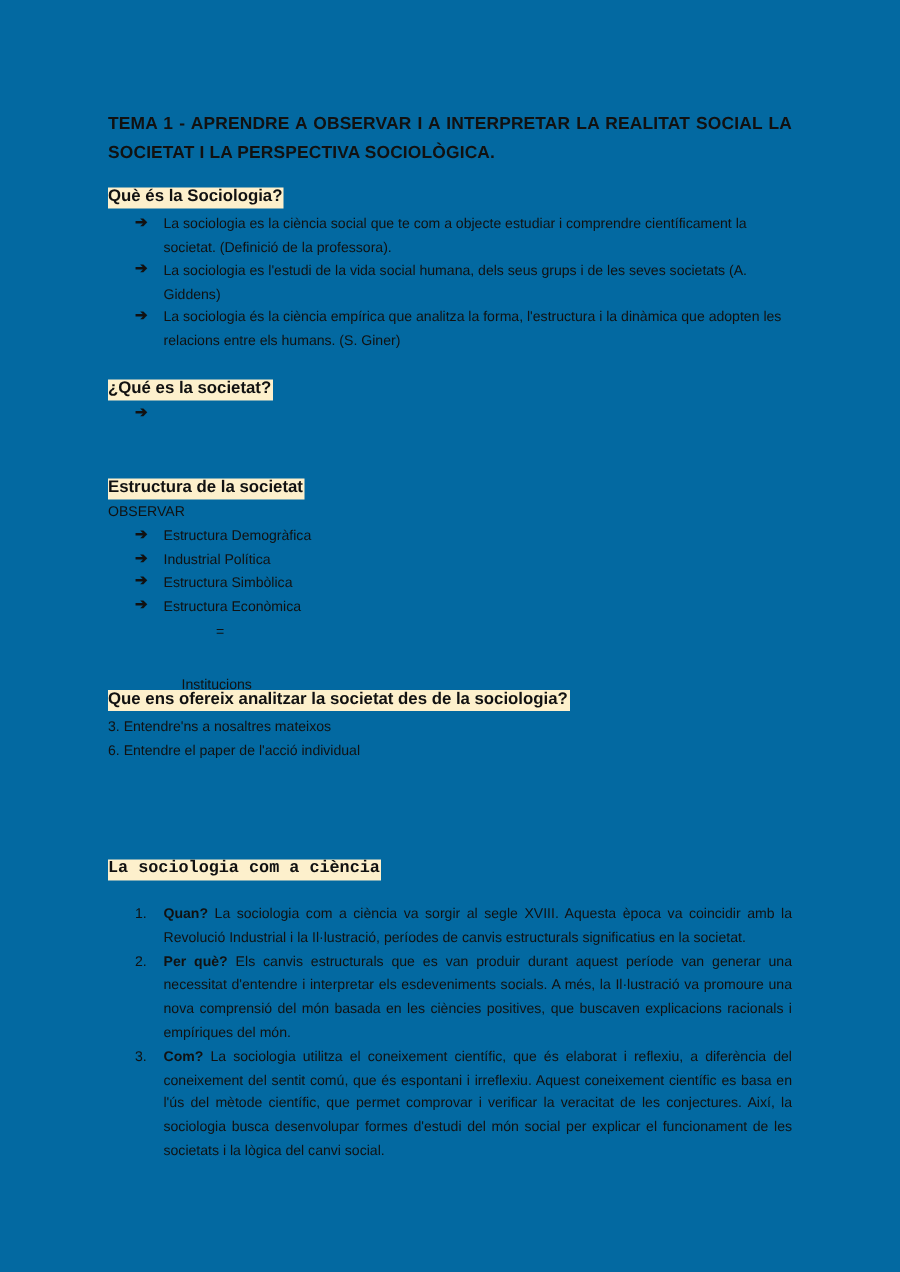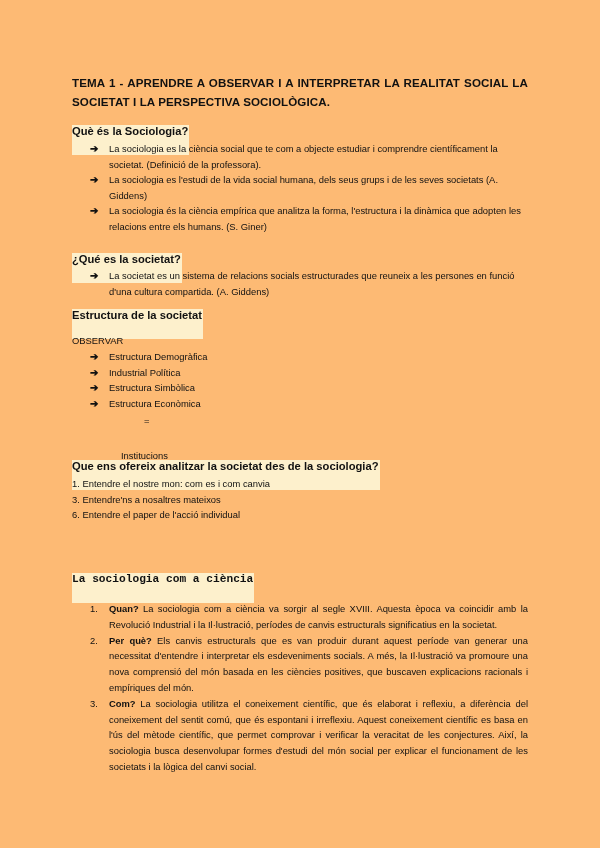--- a/index.html
+++ b/index.html
@@ -13,21 +13,21 @@
       position: relative;
       overflow: hidden;
       font-family: "Liberation Sans", sans-serif;
       color: #111111;
     }
     .page {
       position: absolute;
       left: 0; top: 0;
       width: 600px;
       height: 848px;
-      background: #fdba74;
+      background: #0369a1;
     }
     .doc-title {
       position: absolute;
       left: 72px;
       top: 73px;
       width: 456px;
       font-size: 11.6px;
       font-weight: bold;
       line-height: 19px;
       text-align: justify;
@@ -36,21 +36,21 @@
     }
     .heading {
       position: absolute;
       left: 72px;
       font-size: 11.2px;
       font-weight: bold;
       line-height: 15px;
     }
     .heading span.hl {
       background: #fdf0cc;
-      padding: 0 1px 18px 0;
+      padding: 0 1px 2px 0;
     }
     .arrow-list {
       position: absolute;
       left: 90px;
       width: 440px;
       margin: 0;
       padding: 0;
       list-style: none;
       font-size: 9.4px;
       line-height: 15.5px;
@@ -133,25 +133,24 @@
       <span>La sociologia és la ciència empírica que analitza la forma, l'estructura i la dinàmica que adopten les relacions entre els humans. (S. Giner)</span>
     </li>
   </ul>
 
   <div class="heading" style="top:252px;">
     <span class="hl">¿Qué es la societat?</span>
   </div>
   <ul class="arrow-list" style="top:268px;">
     <li>
       <span class="arrow">➔</span>
-      <span>La societat es un sistema de relacions socials estructurades que reuneix a les persones en funció d'una cultura compartida. (A. Giddens)</span>
     </li>
   </ul>
 
-  <div class="heading" style="top:308px;">
+  <div class="heading" style="top:318px;">
     <span class="hl">Estructura de la societat</span>
   </div>
   <div class="plain" style="top:333px;">OBSERVAR</div>
   <ul class="arrow-list" style="top:349px;">
     <li>
       <span class="arrow">➔</span>
       <span>Estructura Demogràfica</span>
     </li>
     <li>
       <span class="arrow">➔</span>
@@ -166,21 +165,20 @@
       <span>Estructura Econòmica</span>
     </li>
   </ul>
   <div class="center-line" style="left:144px; top:413px;">=</div>
   <div class="center-line" style="left:121px; top:428px;margin-top:20px;">Institucions</div>
 
   <div class="heading" style="top:459px;">
     <span class="hl">Que ens ofereix analitzar la societat des de la sociologia?</span>
   </div>
   <ul class="num-list" style="top:476px;">
-    <li>1. Entendre el nostre mon: com es i com canvia</li>
     <li>3.  Entendre'ns a nosaltres mateixos</li>
     <li>6.  Entendre el paper de l'acció individual</li>
   </ul>
 
   <div class="heading" style="top:572px;font-family:Liberation Mono, monospace;">
     <span class="hl">La sociologia com a ciència</span>
   </div>
   <ol class="sci-list" style="top:601px;">
     <li>
       <span class="num">1.</span>

